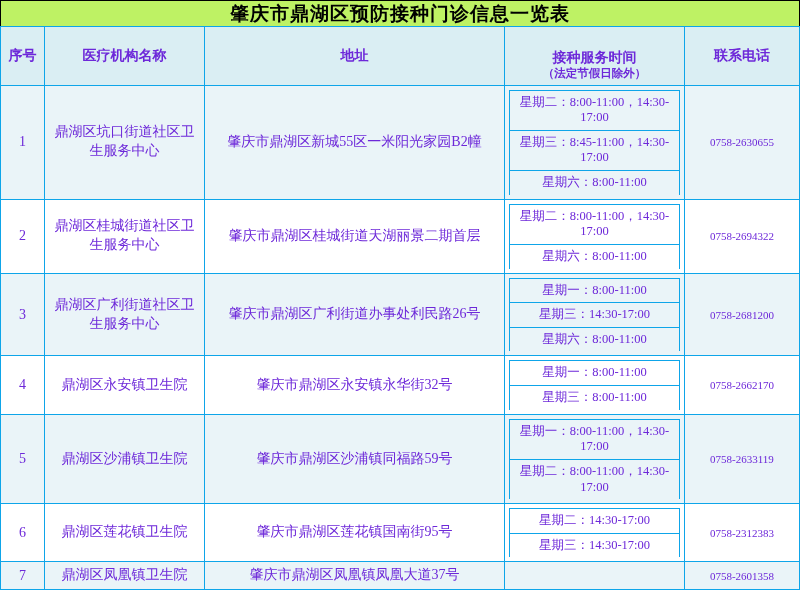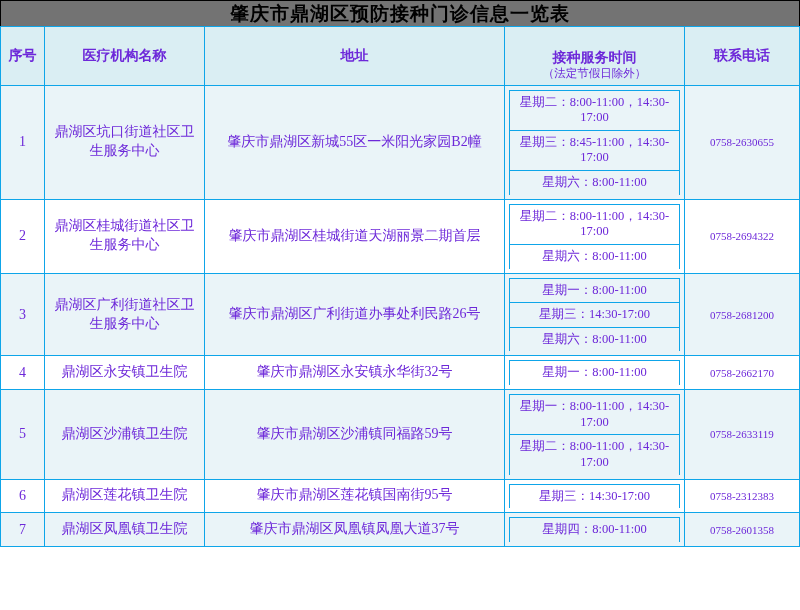--- a/index.html
+++ b/index.html
@@ -15,21 +15,21 @@
   }
   .sheet {
     width: 800px;
     height: 610px;
     position: relative;
     background: #ffffff;
     box-sizing: border-box;
   }
   .title-bar {
     height: 26px;
-    background: #737373;
+    background: #bef264;
     border: 1px solid #000000;
     border-bottom: none;
     box-sizing: border-box;
     display: flex;
     align-items: center;
     justify-content: center;
   }
   .title-text {
     font-size: 19px;
     font-weight: bold;
@@ -92,21 +92,21 @@
   }
   .time-table tr:last-child td {
     border-bottom: none;
   }
   .row-a td.idx, .row-a td.org, .row-a td.addr, .row-a td.tel, .row-a td.time-cell { background: #eaf4f8; }
   .row-b td.idx, .row-b td.org, .row-b td.addr, .row-b td.tel, .row-b td.time-cell { background: #ffffff; }
   .row-a .time-table td { background: #eaf4f8; }
   .row-b .time-table td { background: #ffffff; }
   .hdr-sub {
     font-size: 11.5px;
-    font-weight: normal;
+    font-weight: bold;
     display: block;
     line-height: 1.2;
   }
   .hdr-main {
     display: block;
     line-height: 1.2;
     margin-top: 19px;
   }
 </style>
 </head>
@@ -202,20 +202,23 @@
         <tr class="row-b">
           <td class="idx">4</td>
           <td class="org">鼎湖区永安镇卫生院</td>
           <td class="addr">肇庆市鼎湖区永安镇永华街32号</td>
           <td class="time-cell">
             <table class="time-table">
               <tbody>
                 <tr>
                   <td>星期一：8:00-11:00</td>
                 </tr>
+                <tr>
+                  <td>星期三：8:00-11:00</td>
+                </tr>
               </tbody>
             </table>
           </td>
           <td class="tel">0758-2662170</td>
         </tr>
         <tr class="row-a">
           <td class="idx">5</td>
           <td class="org">鼎湖区沙浦镇卫生院</td>
           <td class="addr">肇庆市鼎湖区沙浦镇同福路59号</td>
           <td class="time-cell">
@@ -233,37 +236,37 @@
           <td class="tel">0758-2633119</td>
         </tr>
         <tr class="row-b">
           <td class="idx">6</td>
           <td class="org">鼎湖区莲花镇卫生院</td>
           <td class="addr">肇庆市鼎湖区莲花镇国南街95号</td>
           <td class="time-cell">
             <table class="time-table">
               <tbody>
                 <tr>
+                  <td>星期二：14:30-17:00</td>
+                </tr>
+                <tr>
                   <td>星期三：14:30-17:00</td>
                 </tr>
               </tbody>
             </table>
           </td>
           <td class="tel">0758-2312383</td>
         </tr>
         <tr class="row-a">
           <td class="idx">7</td>
           <td class="org">鼎湖区凤凰镇卫生院</td>
           <td class="addr">肇庆市鼎湖区凤凰镇凤凰大道37号</td>
           <td class="time-cell">
             <table class="time-table">
               <tbody>
-                <tr>
-                  <td>星期四：8:00-11:00</td>
-                </tr>
               </tbody>
             </table>
           </td>
           <td class="tel">0758-2601358</td>
         </tr>
       </tbody>
   </table>
 
 </div>
 

